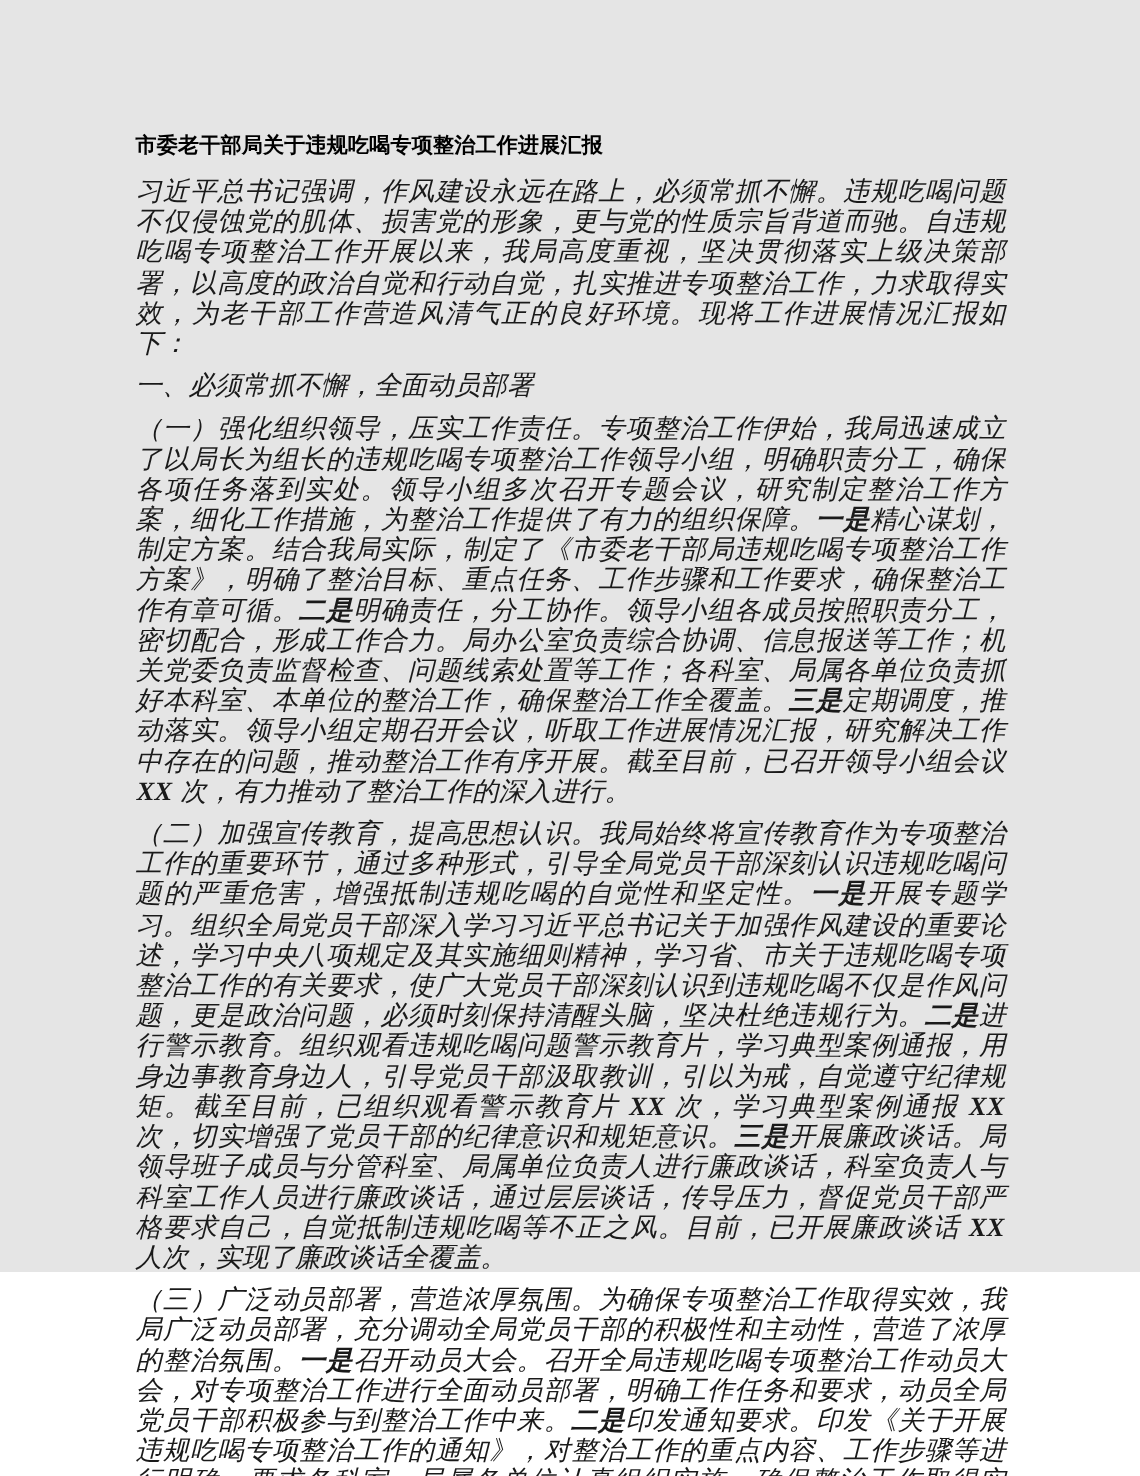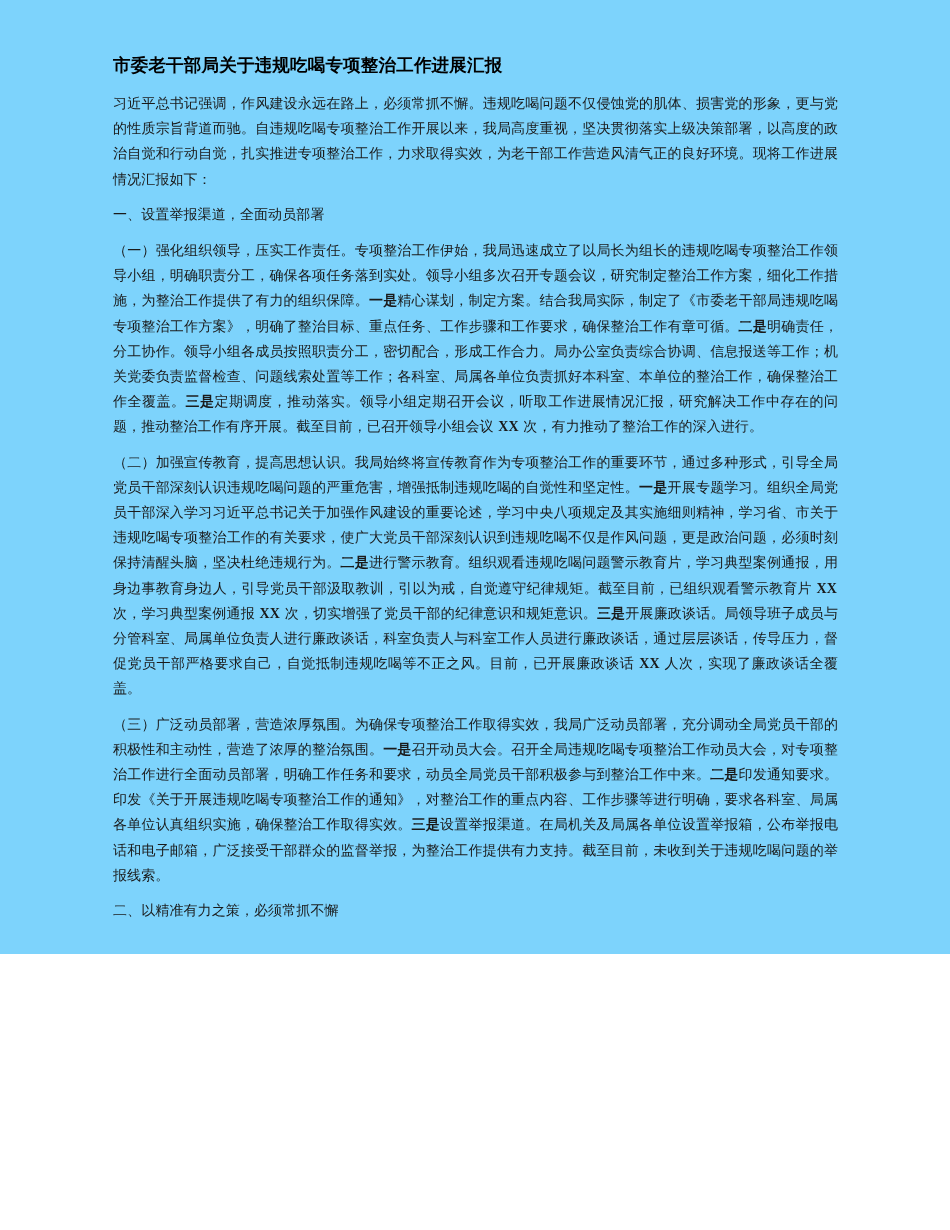--- a/index.html
+++ b/index.html
@@ -10,44 +10,45 @@
   body {
     width: 950px;
     height: 1230px;
     overflow: hidden;
     font-family: "Liberation Serif", "DejaVu Serif", serif;
     color: #1a1a1a;
     -webkit-font-smoothing: antialiased;
   }
   .page {
     width: 950px;
-    height: 954px;
+    height: 1060px;
     position: relative;
-    background: #7dd3fc;
+    background: #e5e5e5;
     box-sizing: border-box;
-    padding: 52px 112px 0 113px;
+    padding: 108px 112px 0 113px;
   }
   .doc-title {
     font-family: "Liberation Sans", "DejaVu Sans", sans-serif;
     font-weight: bold;
     font-size: 17.5px;
     line-height: 26px;
     letter-spacing: 0.2px;
     color: #000000;
     margin: 0 0 13px 0;
     text-align: left;
   }
   .para {
-    font-size: 14px;
+    font-size: 22px;
     line-height: 25.2px;
     text-align: justify;
     text-justify: inter-ideograph;
     margin: 0 0 10px 0;
     color: #1a1a1a;
     letter-spacing: 0.1px;
+    font-style: italic;
   }
   .para.heading-lvl1 {
     text-indent: 0;
     margin-bottom: 11px;
   }
   .para.body-indent {
     text-indent: 0;
   }
   b, .b {
     font-weight: bold;
@@ -63,20 +64,20 @@
 </style>
 </head>
 <body>
 
 <div class="page">
 
   <h1 class="doc-title">市委老干部局关于违规吃喝专项整治工作进展汇报</h1>
 
   <div id="body-content">
       <p class="para body-indent">习近平总书记强调，作风建设永远在路上，必须常抓不懈。违规吃喝问题不仅侵蚀党的肌体、损害党的形象，更与党的性质宗旨背道而驰。自违规吃喝专项整治工作开展以来，我局高度重视，坚决贯彻落实上级决策部署，以高度的政治自觉和行动自觉，扎实推进专项整治工作，力求取得实效，为老干部工作营造风清气正的良好环境。现将工作进展情况汇报如下：</p>
-      <p class="para heading-lvl1">一、设置举报渠道，全面动员部署</p>
+      <p class="para heading-lvl1">一、必须常抓不懈，全面动员部署</p>
       <p class="para body-indent">（一）强化组织领导，压实工作责任。专项整治工作伊始，我局迅速成立了以局长为组长的违规吃喝专项整治工作领导小组，明确职责分工，确保各项任务落到实处。领导小组多次召开专题会议，研究制定整治工作方案，细化工作措施，为整治工作提供了有力的组织保障。<b class="b">一是</b>精心谋划，制定方案。结合我局实际，制定了《市委老干部局违规吃喝专项整治工作方案》，明确了整治目标、重点任务、工作步骤和工作要求，确保整治工作有章可循。<b class="b">二是</b>明确责任，分工协作。领导小组各成员按照职责分工，密切配合，形成工作合力。局办公室负责综合协调、信息报送等工作；机关党委负责监督检查、问题线索处置等工作；各科室、局属各单位负责抓好本科室、本单位的整治工作，确保整治工作全覆盖。<b class="b">三是</b>定期调度，推动落实。领导小组定期召开会议，听取工作进展情况汇报，研究解决工作中存在的问题，推动整治工作有序开展。截至目前，已召开领导小组会议 <b class="num">XX</b> 次，有力推动了整治工作的深入进行。</p>
       <p class="para body-indent">（二）加强宣传教育，提高思想认识。我局始终将宣传教育作为专项整治工作的重要环节，通过多种形式，引导全局党员干部深刻认识违规吃喝问题的严重危害，增强抵制违规吃喝的自觉性和坚定性。<b class="b">一是</b>开展专题学习。组织全局党员干部深入学习习近平总书记关于加强作风建设的重要论述，学习中央八项规定及其实施细则精神，学习省、市关于违规吃喝专项整治工作的有关要求，使广大党员干部深刻认识到违规吃喝不仅是作风问题，更是政治问题，必须时刻保持清醒头脑，坚决杜绝违规行为。<b class="b">二是</b>进行警示教育。组织观看违规吃喝问题警示教育片，学习典型案例通报，用身边事教育身边人，引导党员干部汲取教训，引以为戒，自觉遵守纪律规矩。截至目前，已组织观看警示教育片 <b class="num">XX</b> 次，学习典型案例通报 <b class="num">XX</b> 次，切实增强了党员干部的纪律意识和规矩意识。<b class="b">三是</b>开展廉政谈话。局领导班子成员与分管科室、局属单位负责人进行廉政谈话，科室负责人与科室工作人员进行廉政谈话，通过层层谈话，传导压力，督促党员干部严格要求自己，自觉抵制违规吃喝等不正之风。目前，已开展廉政谈话 <b class="num">XX</b> 人次，实现了廉政谈话全覆盖。</p>
       <p class="para body-indent">（三）广泛动员部署，营造浓厚氛围。为确保专项整治工作取得实效，我局广泛动员部署，充分调动全局党员干部的积极性和主动性，营造了浓厚的整治氛围。<b class="b">一是</b>召开动员大会。召开全局违规吃喝专项整治工作动员大会，对专项整治工作进行全面动员部署，明确工作任务和要求，动员全局党员干部积极参与到整治工作中来。<b class="b">二是</b>印发通知要求。印发《关于开展违规吃喝专项整治工作的通知》，对整治工作的重点内容、工作步骤等进行明确，要求各科室、局属各单位认真组织实施，确保整治工作取得实效。<b class="b">三是</b>设置举报渠道。在局机关及局属各单位设置举报箱，公布举报电话和电子邮箱，广泛接受干部群众的监督举报，为整治工作提供有力支持。截至目前，未收到关于违规吃喝问题的举报线索。</p>
       <p class="para heading-lvl1">二、以精准有力之策，必须常抓不懈</p>
     </div>
 
 </div>
 
 </body></html>

